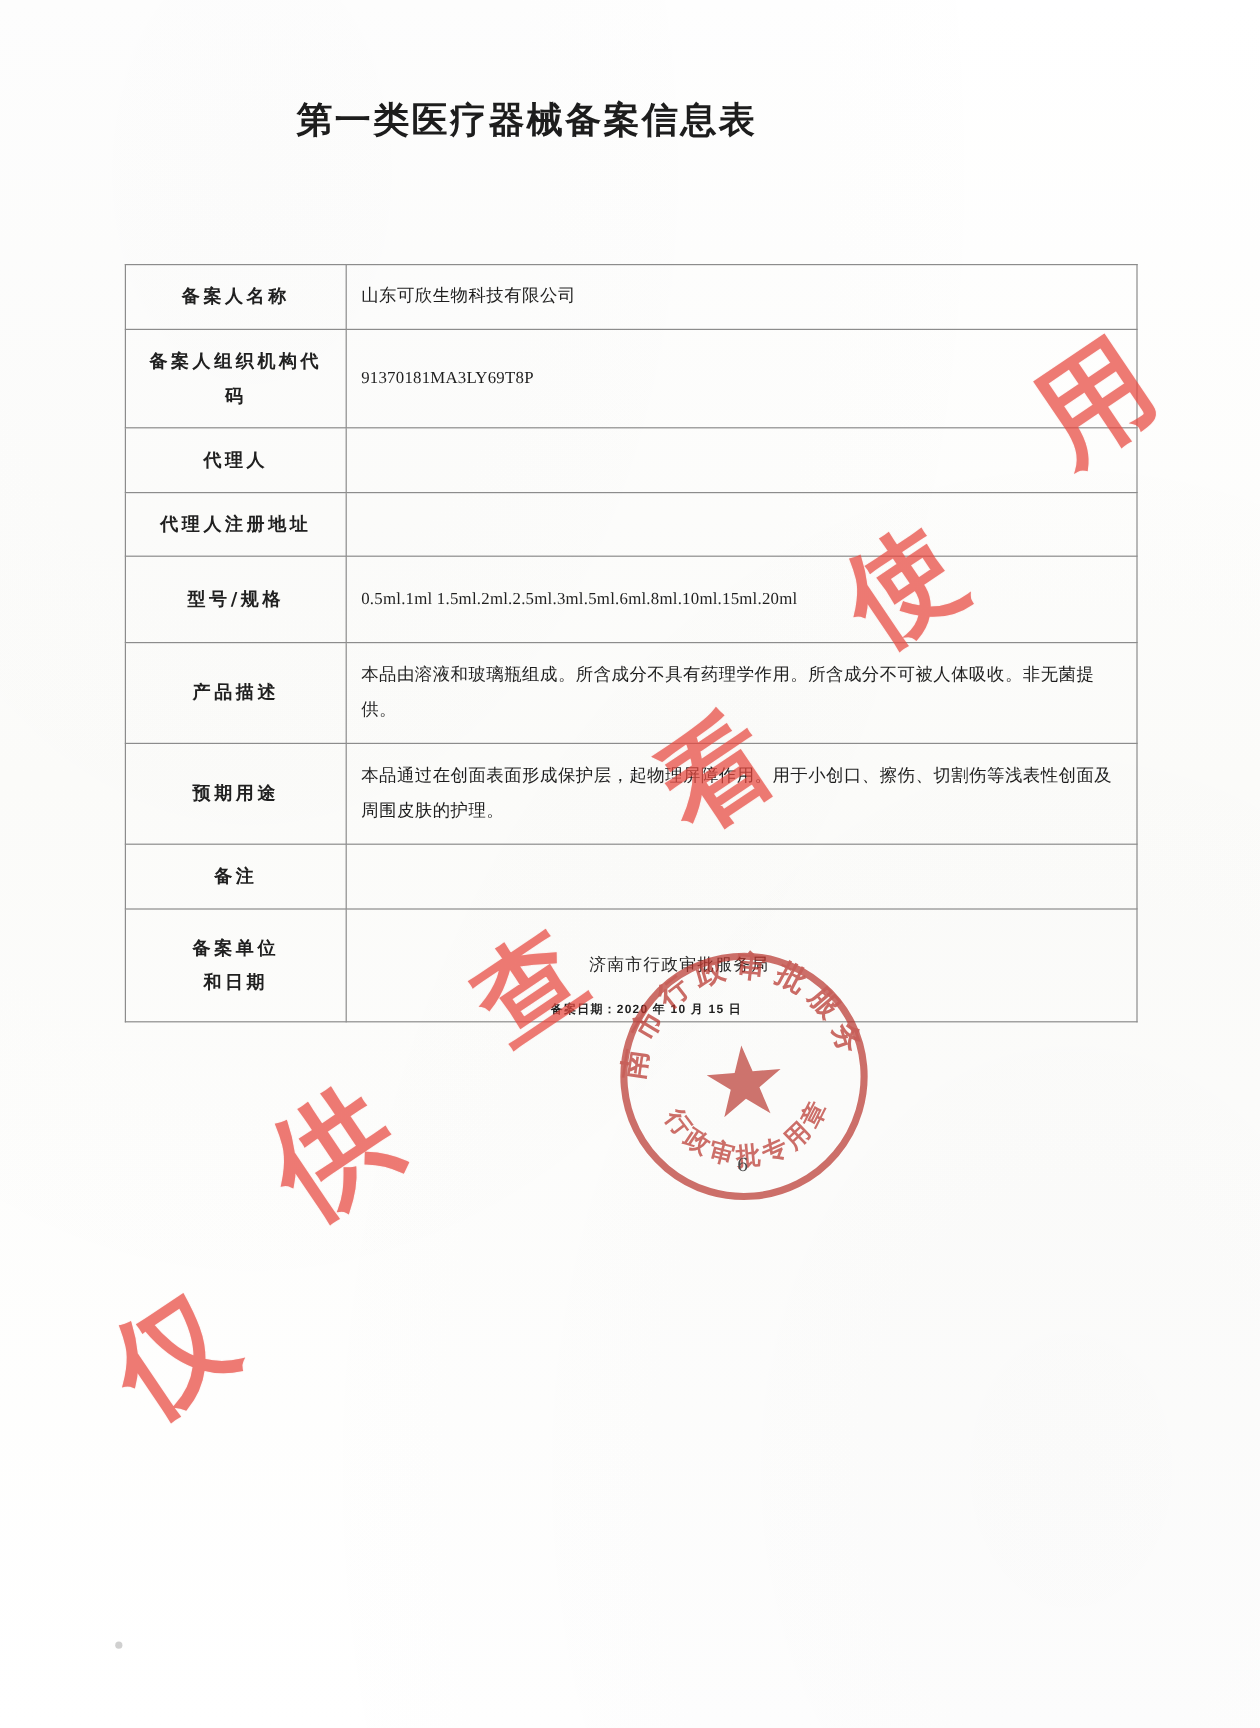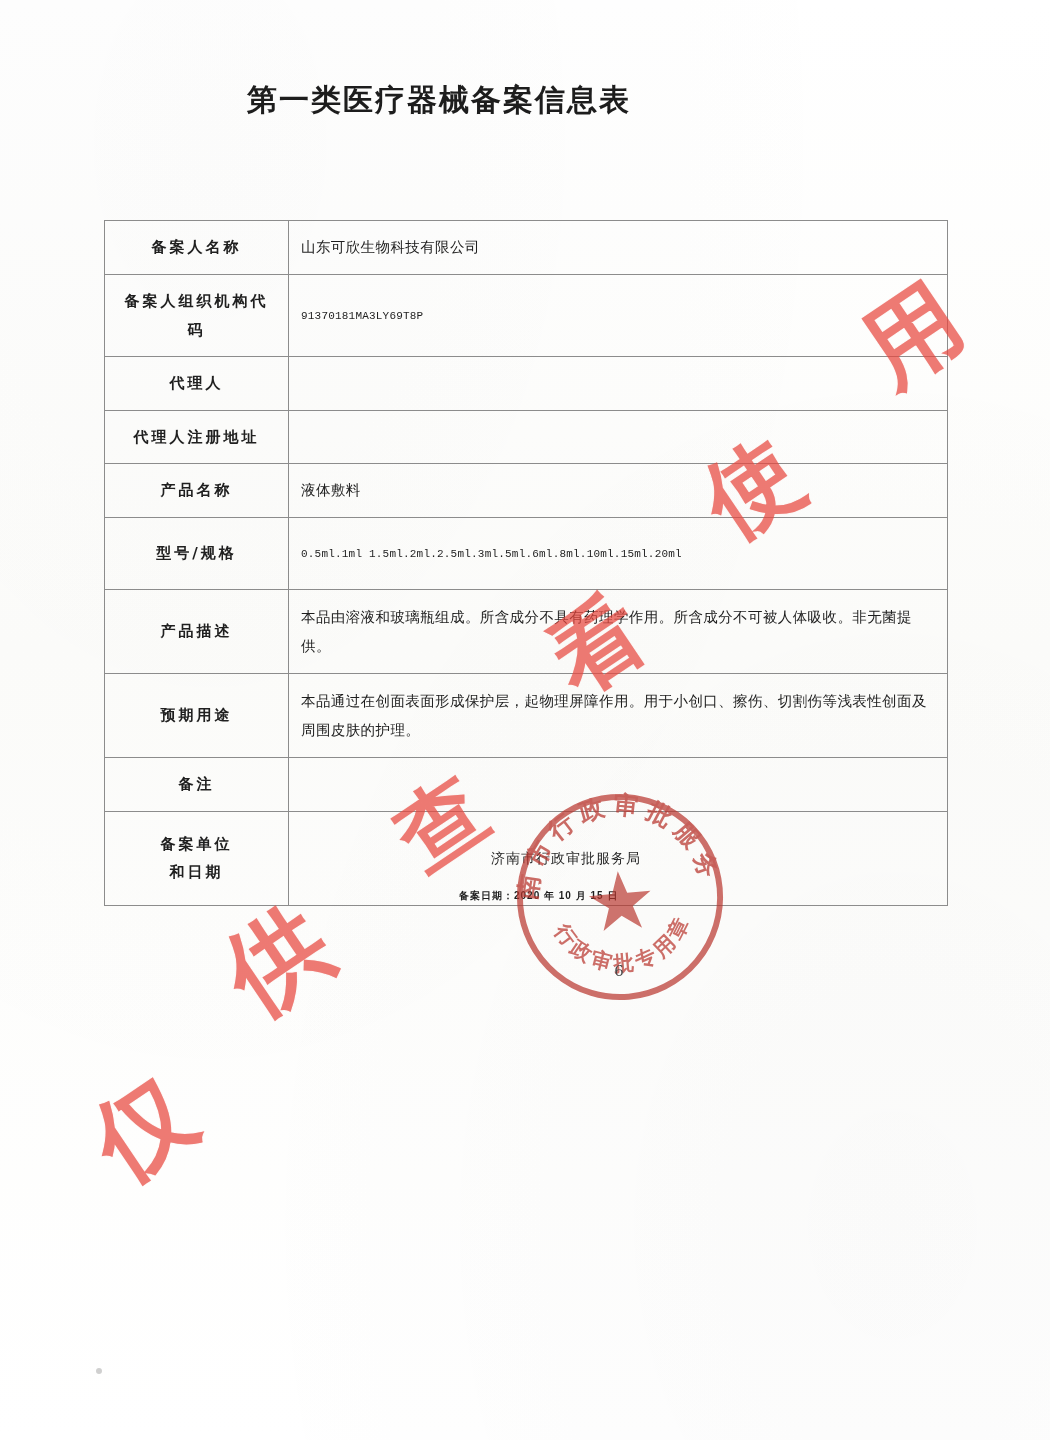--- a/index.html
+++ b/index.html
@@ -82,22 +82,22 @@
   td.value {
     text-align: left;
     font-family: "DejaVu Serif", serif;
     font-size: 14.5px;
     color: #1e1e1e;
     padding: 6px 8px 6px 10px;
     line-height: 2.0;
     letter-spacing: 0.4px;
   }
   td.value.latin {
-    font-family: Liberation Mono, monospace;
-    font-size: 11px;
+    font-family: Liberation Serif, serif;
+    font-size: 14px;
     letter-spacing: 0.2px;
   }
   tr.h-sm td { height: 38px; }
   tr.h-md td { height: 58px; }
   tr.h-lg td { height: 72px; }
   tr.h-xl td { height: 84px; }
   tr.h-xxl td { height: 94px; }
   .label-stack { display: block; line-height: 1.9; }
 
   
@@ -195,24 +195,20 @@
         <td class="label">备案人组织机构代码</td>
         <td class="value latin">91370181MA3LY69T8P</td>
       </tr>
       <tr class="h-sm">
         <td class="label">代理人</td>
         <td class="value"></td>
       </tr>
       <tr class="h-sm">
         <td class="label">代理人注册地址</td>
         <td class="value"></td>
-      </tr>
-      <tr class="h-sm">
-        <td class="label">产品名称</td>
-        <td class="value">液体敷料</td>
       </tr>
       <tr class="h-lg">
         <td class="label">型号/规格</td>
         <td class="value latin">0.5ml.1ml 1.5ml.2ml.2.5ml.3ml.5ml.6ml.8ml.10ml.15ml.20ml</td>
       </tr>
       <tr class="h-xl">
         <td class="label">产品描述</td>
         <td class="value">本品由溶液和玻璃瓶组成。所含成分不具有药理学作用。所含成分不可被人体吸收。非无菌提供。</td>
       </tr>
       <tr class="h-xl">

